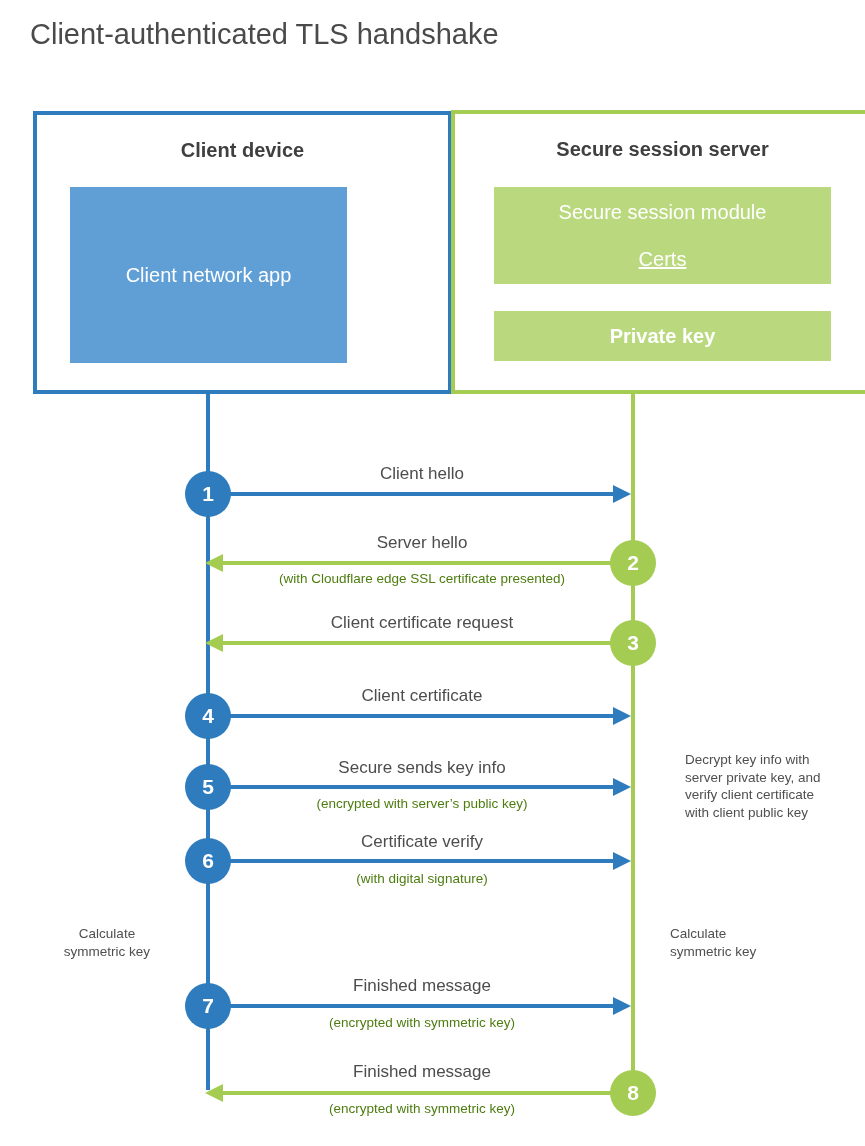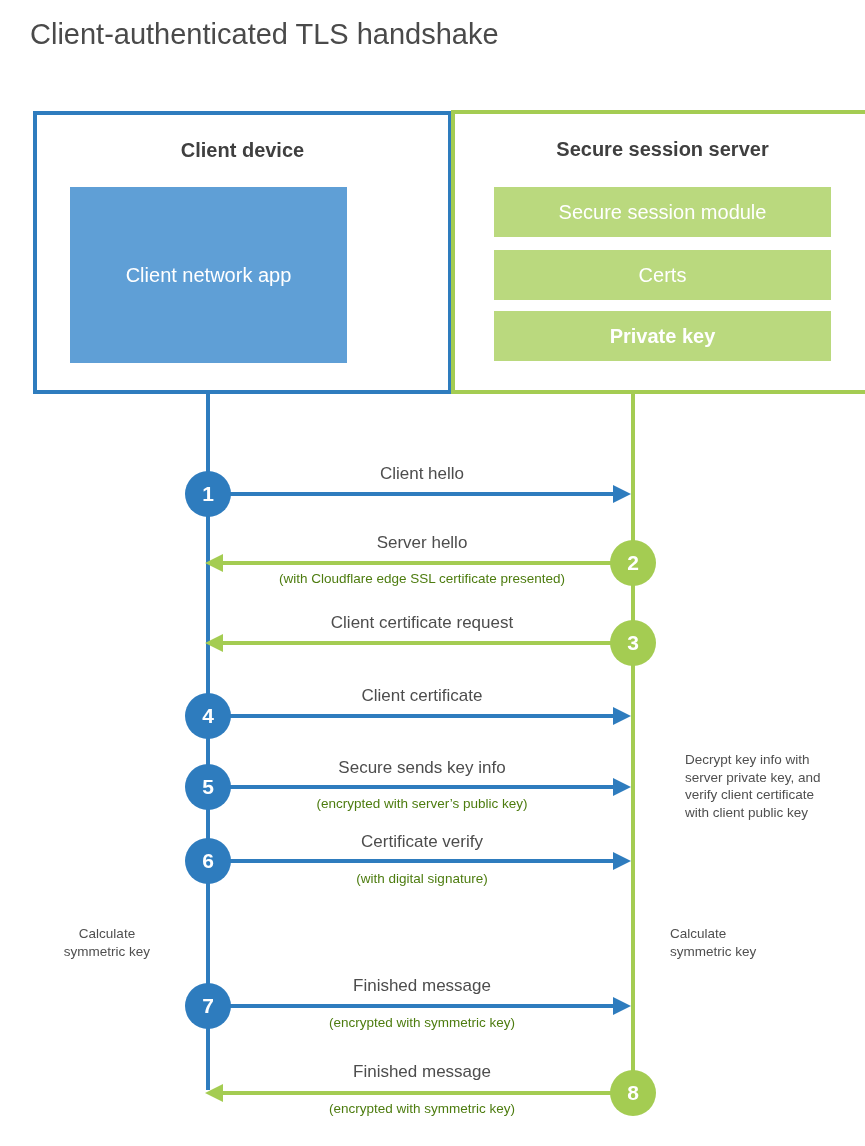--- a/index.html
+++ b/index.html
@@ -28,21 +28,21 @@
     background: #5f9fd6; color: #ffffff; font-size: 20px;
     display: flex; align-items: center; justify-content: center; text-align: center;
     line-height: 1.35; padding: 13px 46px;
   }
   .server-bar {
     position: absolute; left: 39px; width: 337px; height: 50px;
     background: #bad97e; color: #ffffff; font-size: 20px;
     display: flex; align-items: center; justify-content: center; text-align: center;
   }
   .server-bar.b0 { top: 73px; }
-  .server-bar.b1 { top: 136px; }
+  .server-bar.b1 { top: 120px; text-decoration: underline; }
   .server-bar.b2 { top: 197px; font-weight: bold; }
 
   
   .lifeline { position: absolute; width: 4px; }
   .lifeline.client { left: 206px; top: 394px; height: 696px; background: #2e7cbe; }
   .lifeline.server { left: 631px; top: 394px; height: 699px; background: #a4cc52; }
 
   
   .step-circle {
     position: absolute; width: 46px; height: 46px; border-radius: 50%;

